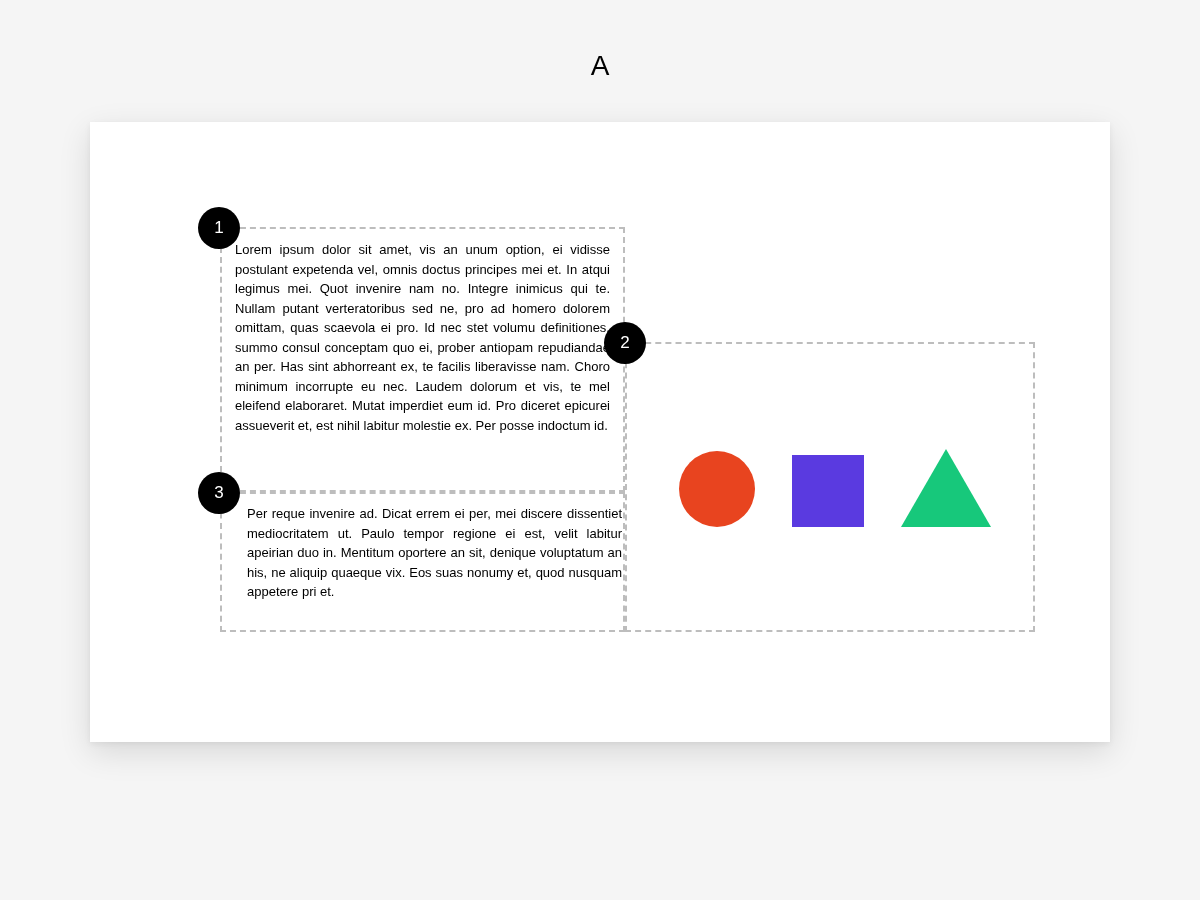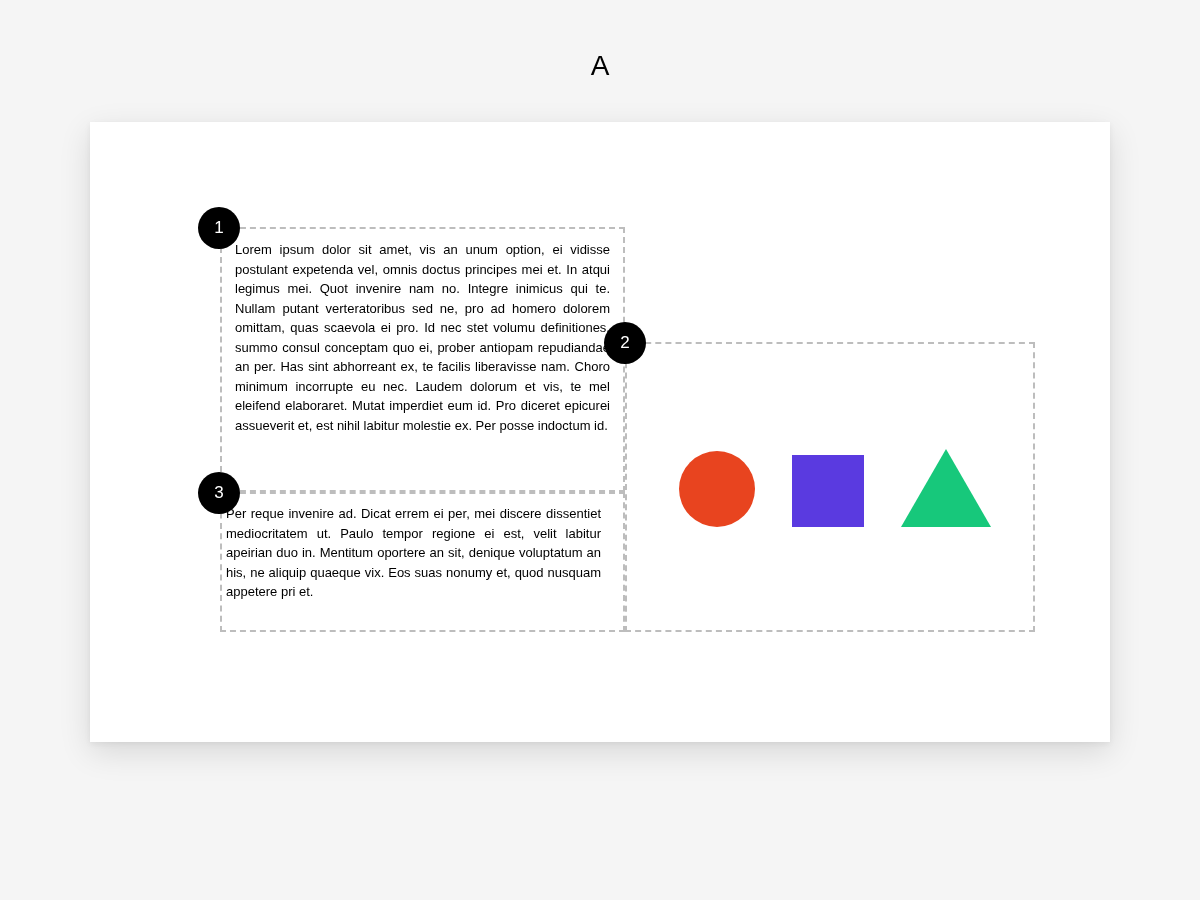--- a/index.html
+++ b/index.html
@@ -85,21 +85,21 @@
       color: #000;
       text-align: justify;
       padding: 0 10px;
     }
     .text-1 {
       left: 135px;
       top: 118px;
       width: 395px;
     }
     .text-3 {
-      left: 126px;
+      left: 147px;
       top: 382px;
       width: 395px;
     }
     .shapes {
       position: absolute;
       left: 570px;
       top: 325px;
       width: 350px;
       height: 80px;
       display: flex;

